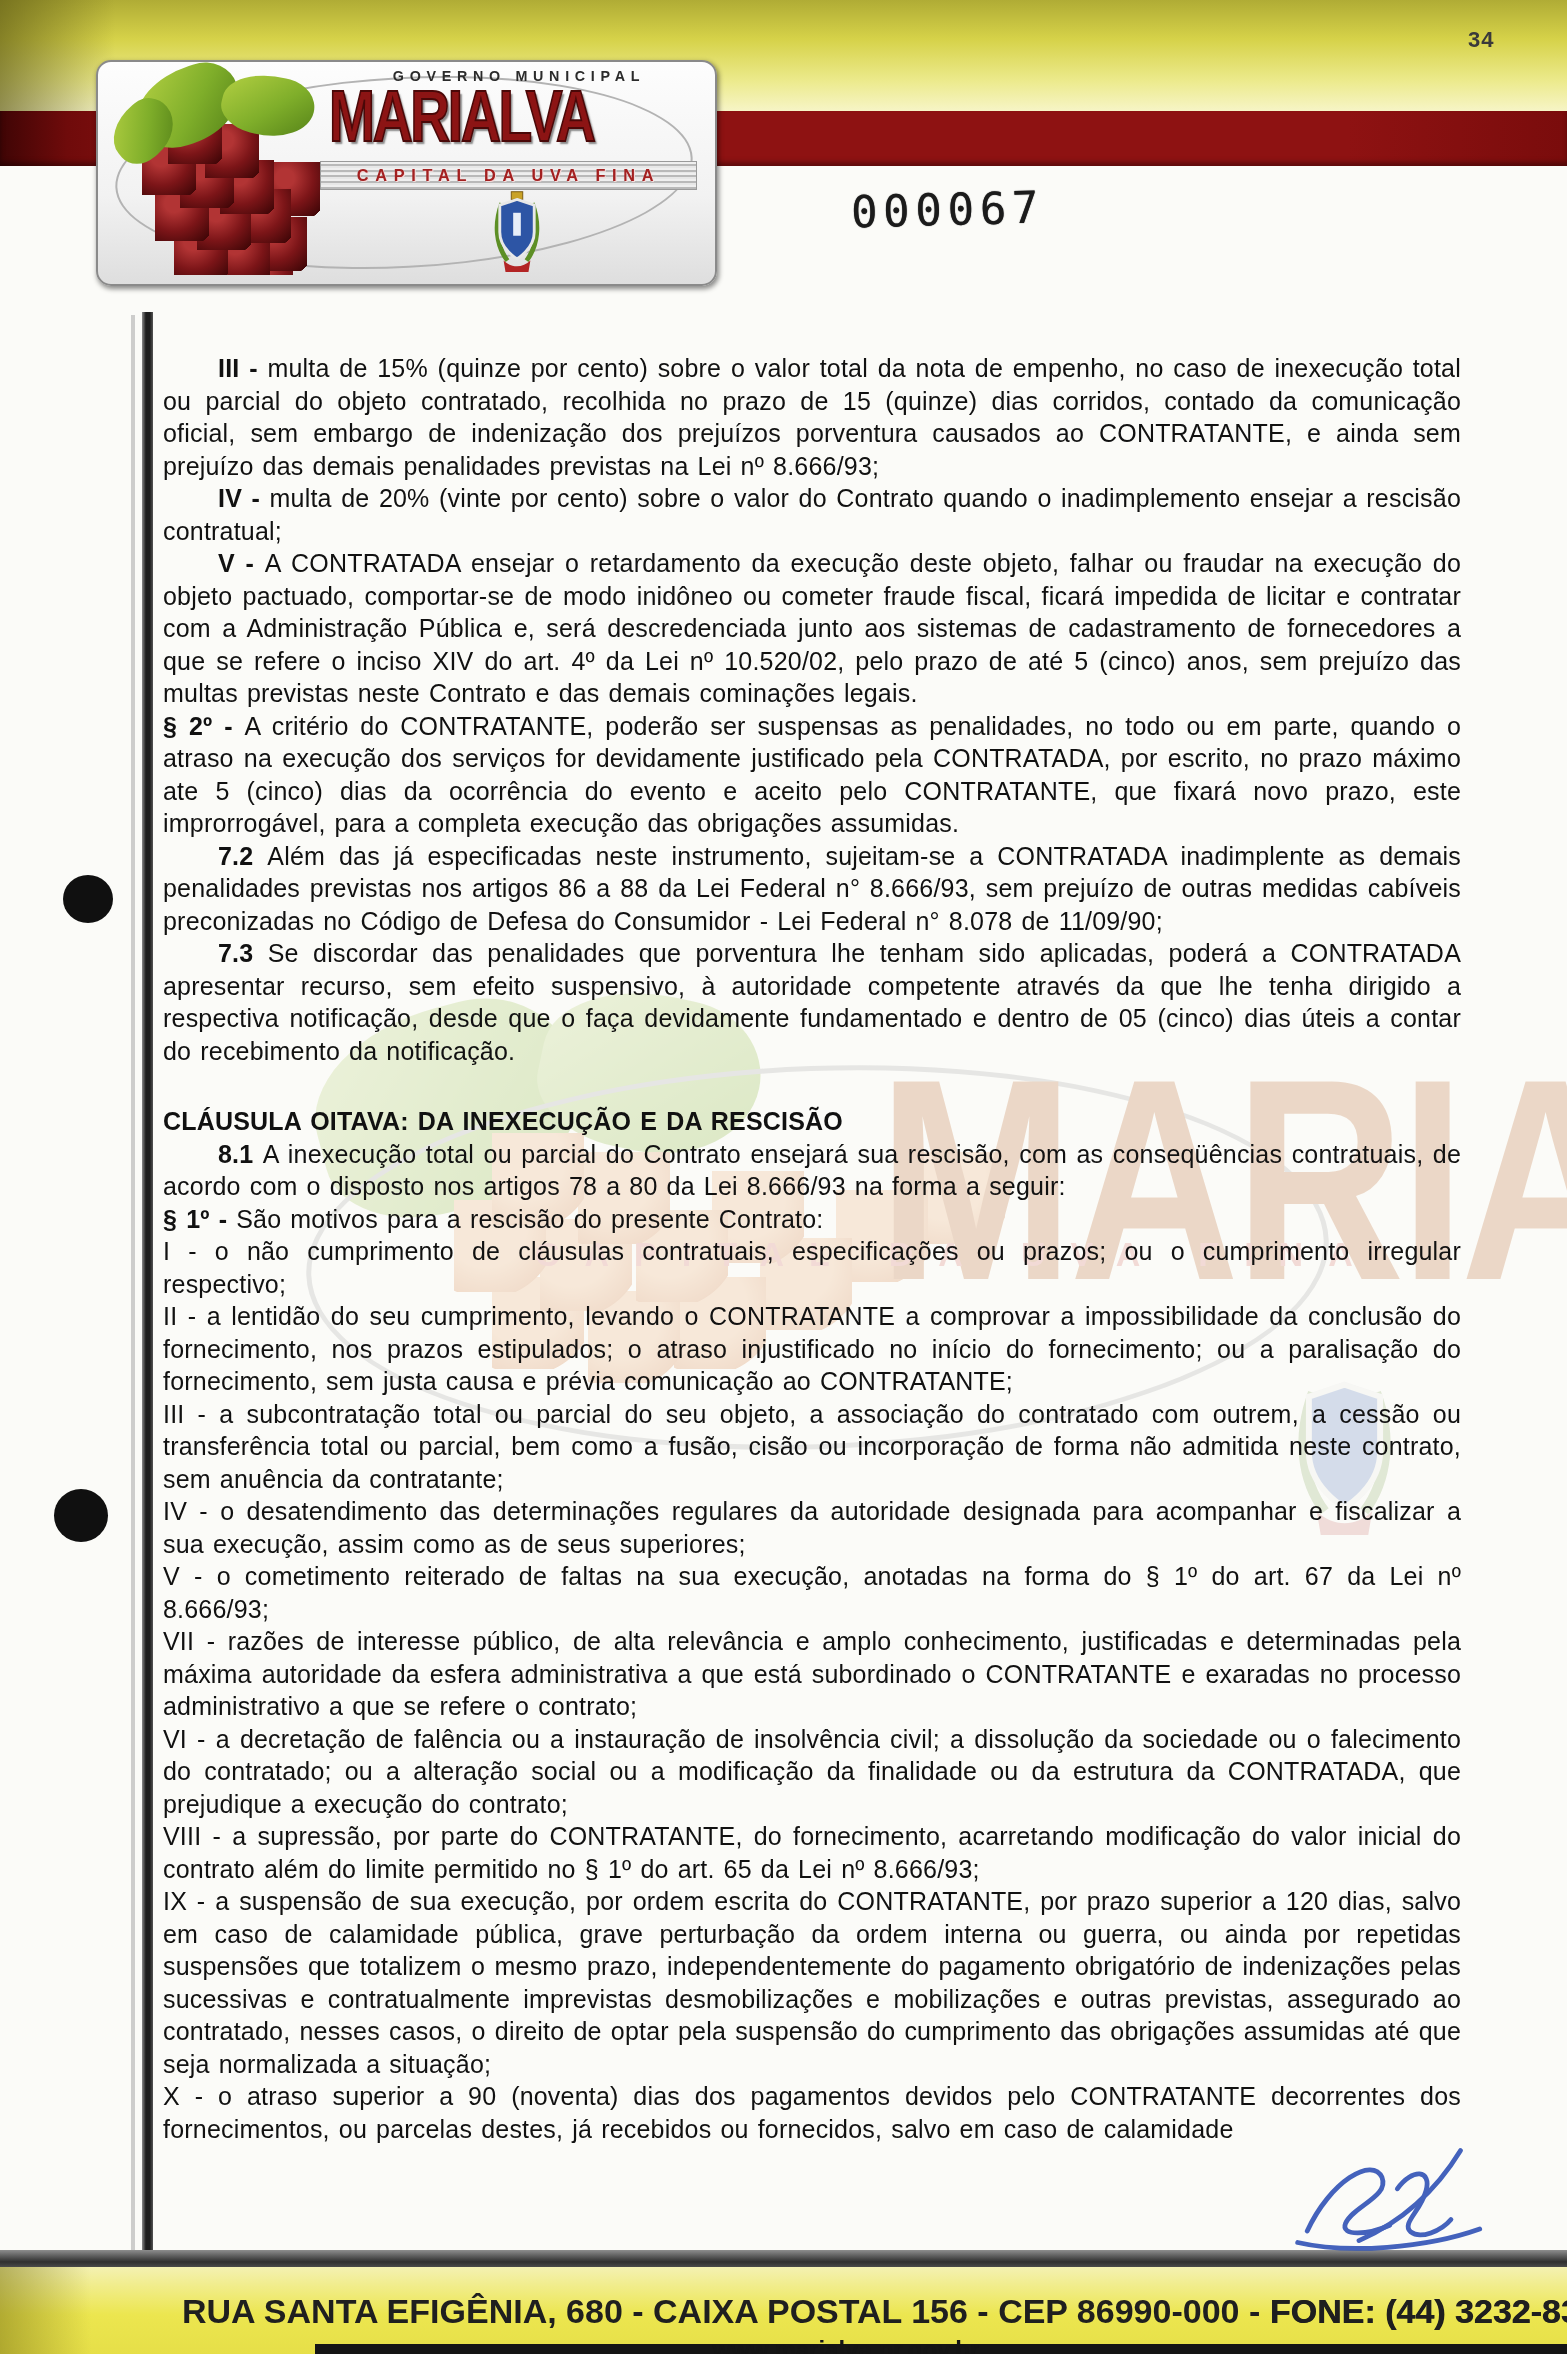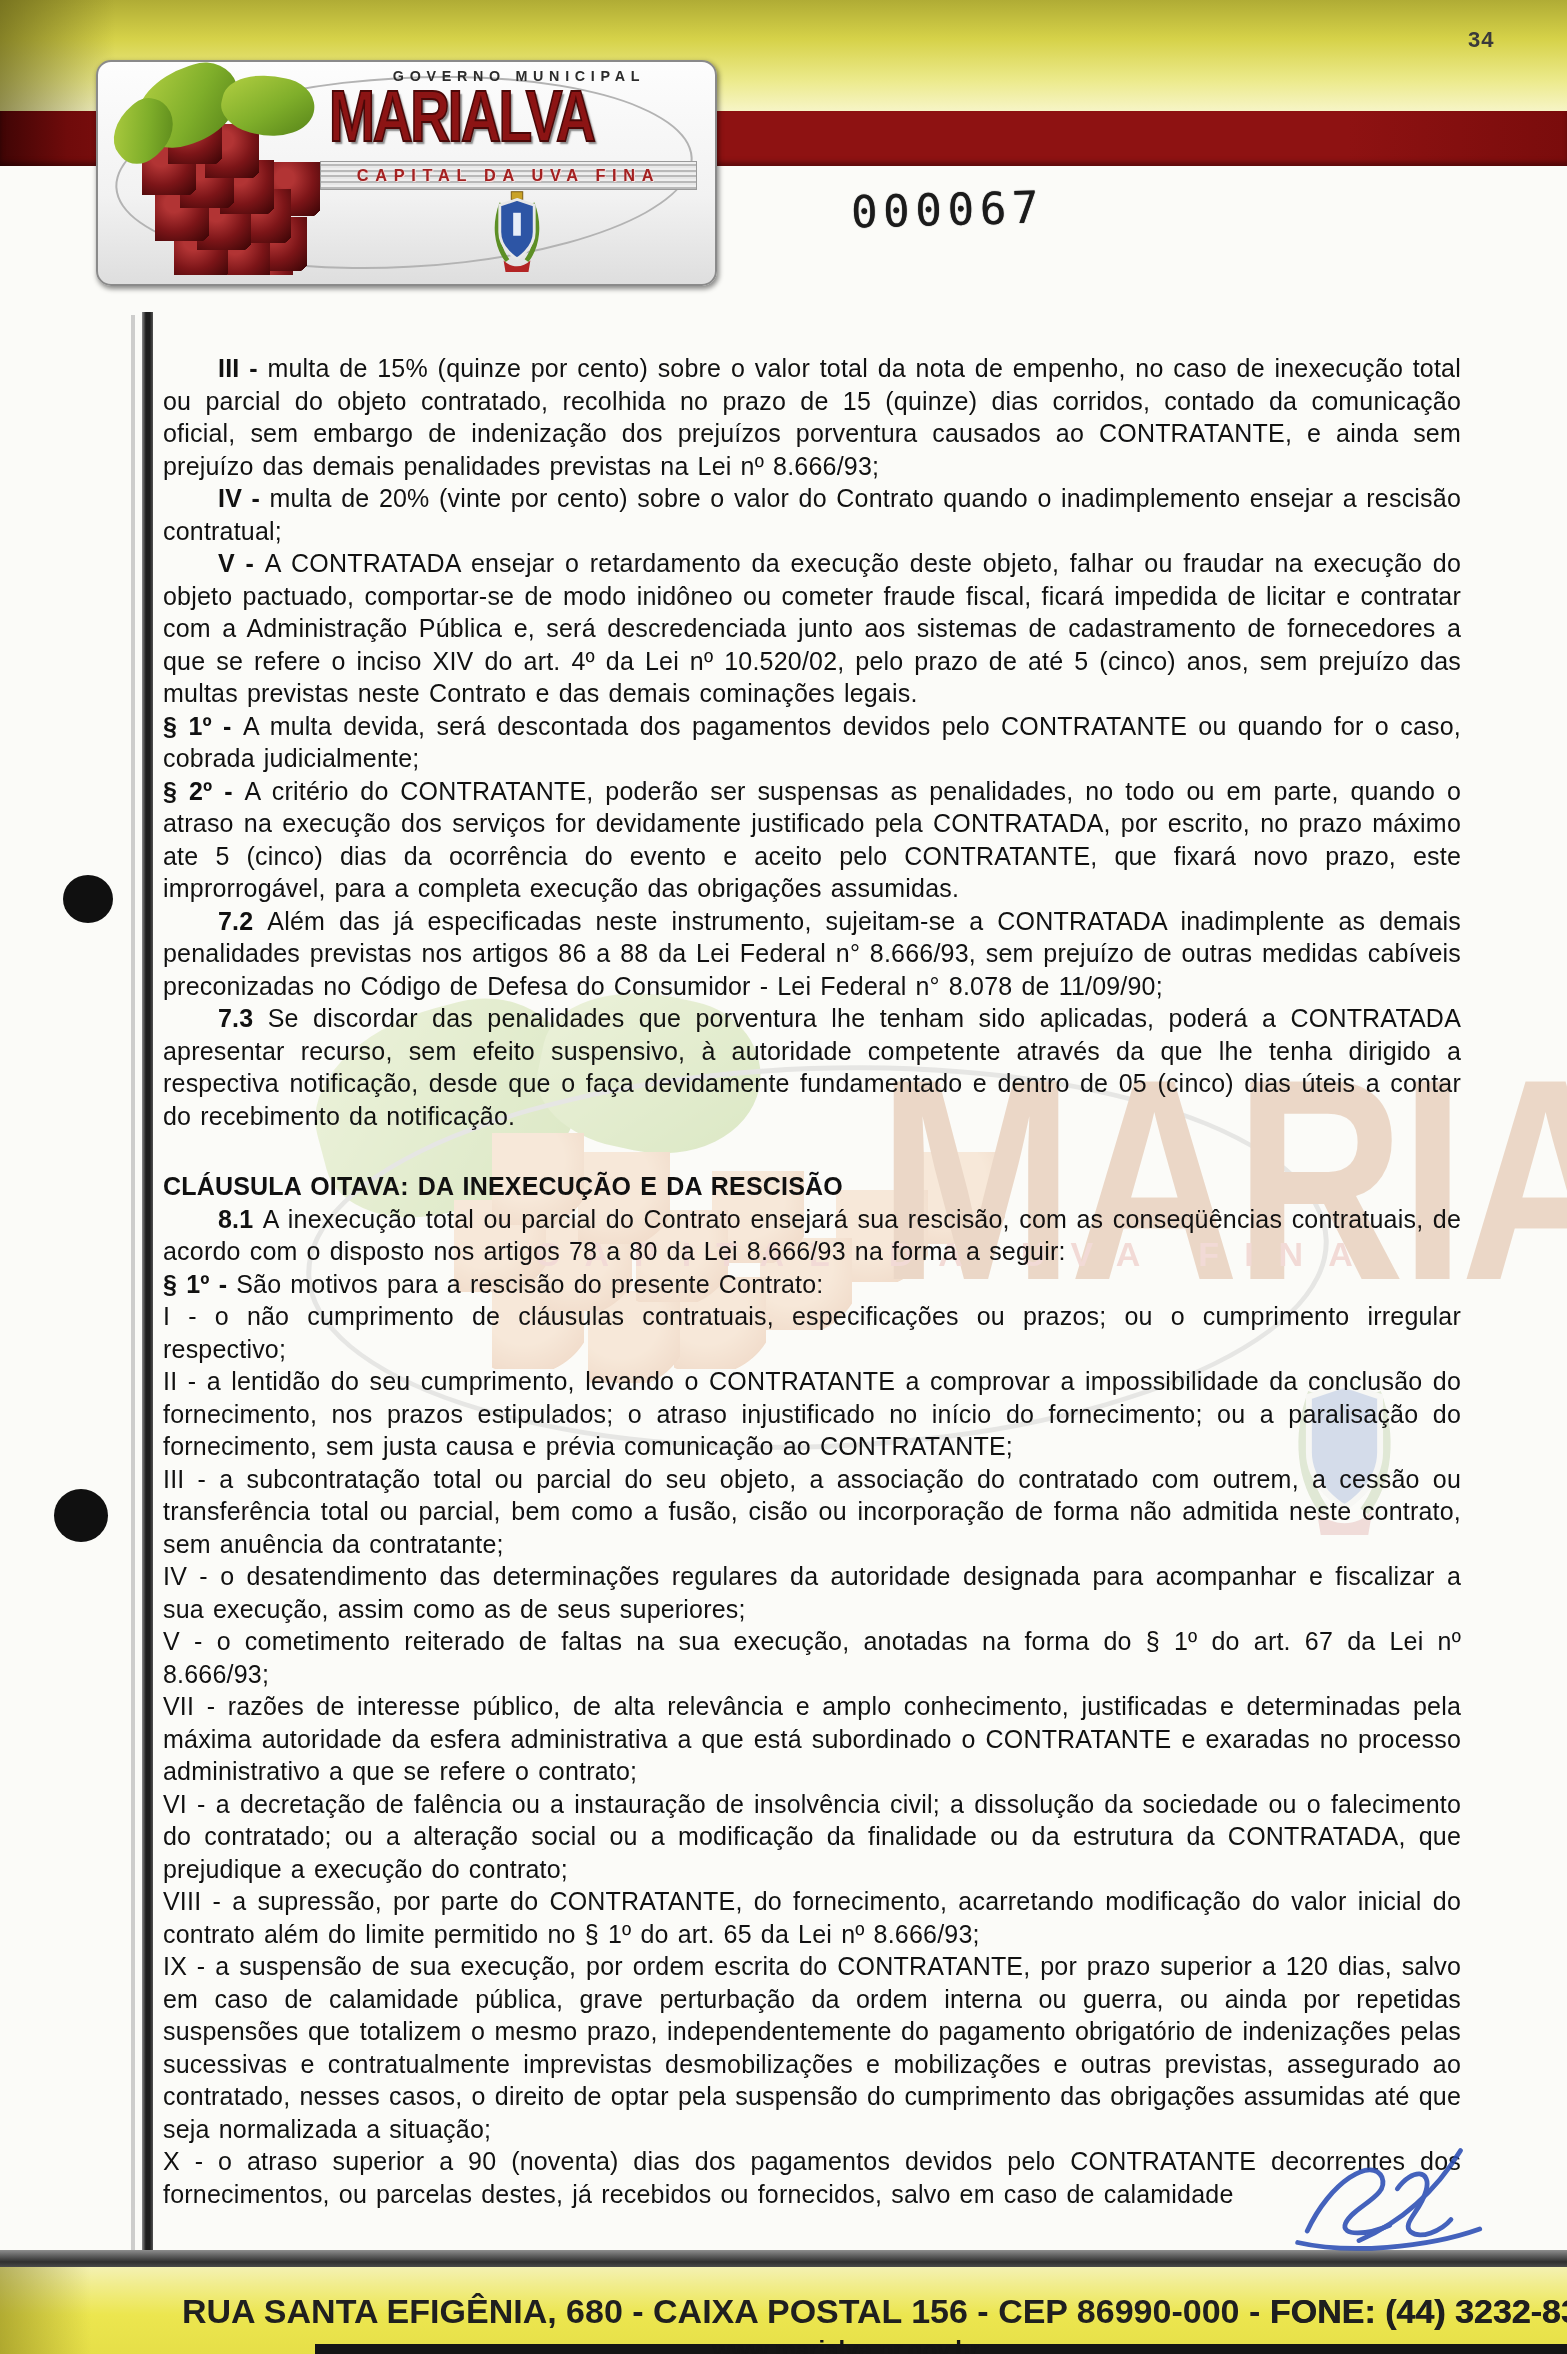--- a/index.html
+++ b/index.html
@@ -170,21 +170,20 @@
   <div class="scan-vline2"></div>
   <div class="scan-vline"></div>
   <div class="scan-hline"></div>
   <div class="hole hole1"></div>
   <div class="hole hole2"></div>
 
   <div class="doc">
       <p class="doc-para indent"><span class="mk b">III - </span><span class="tx">multa de 15% (quinze por cento) sobre o valor total da nota de empenho, no caso de inexecução total ou parcial do objeto contratado, recolhida no prazo de 15 (quinze) dias corridos, contado da comunicação oficial, sem embargo de indenização dos prejuízos porventura causados ao CONTRATANTE, e ainda sem prejuízo das demais penalidades previstas na Lei nº 8.666/93;</span></p>
       <p class="doc-para indent"><span class="mk b">IV - </span><span class="tx">multa de 20% (vinte por cento) sobre o valor do Contrato quando o inadimplemento ensejar a rescisão contratual;</span></p>
       <p class="doc-para indent"><span class="mk b">V - </span><span class="tx">A CONTRATADA ensejar o retardamento da execução deste objeto, falhar ou fraudar na execução do objeto pactuado, comportar-se de modo inidôneo ou cometer fraude fiscal, ficará impedida de licitar e contratar com a Administração Pública e, será descredenciada junto aos sistemas de cadastramento de fornecedores a que se refere o inciso XIV do art. 4º da Lei nº 10.520/02, pelo prazo de até 5 (cinco) anos, sem prejuízo das multas previstas neste Contrato e das demais cominações legais.</span></p>
-      <p class="doc-para"><span class="mk b">§ 1º - </span><span class="tx">A multa devida, será descontada dos pagamentos devidos pelo CONTRATANTE ou quando for o caso, cobrada judicialmente;</span></p>
       <p class="doc-para"><span class="mk b">§ 2º - </span><span class="tx">A critério do CONTRATANTE, poderão ser suspensas as penalidades, no todo ou em parte, quando o atraso na execução dos serviços for devidamente justificado pela CONTRATADA, por escrito, no prazo máximo ate 5 (cinco) dias da ocorrência do evento e aceito pelo CONTRATANTE, que fixará novo prazo, este improrrogável, para a completa execução das obrigações assumidas.</span></p>
       <p class="doc-para indent"><span class="mk b">7.2 </span><span class="tx">Além das já especificadas neste instrumento, sujeitam-se a CONTRATADA inadimplente as demais penalidades previstas nos artigos 86 a 88 da Lei Federal n° 8.666/93, sem prejuízo de outras medidas cabíveis preconizadas no Código de Defesa do Consumidor - Lei Federal n° 8.078 de 11/09/90;</span></p>
       <p class="doc-para indent"><span class="mk b">7.3 </span><span class="tx">Se discordar das penalidades que porventura lhe tenham sido aplicadas, poderá a CONTRATADA apresentar recurso, sem efeito suspensivo, à autoridade competente através da que lhe tenha dirigido a respectiva notificação, desde que o faça devidamente fundamentado e dentro de 05 (cinco) dias úteis a contar do recebimento da notificação.</span></p>
       <p class="doc-heading">CLÁUSULA OITAVA: DA INEXECUÇÃO E DA RESCISÃO</p>
       <p class="doc-para indent"><span class="mk b">8.1 </span><span class="tx">A inexecução total ou parcial do Contrato ensejará sua rescisão, com as conseqüências contratuais, de acordo com o disposto nos artigos 78 a 80 da Lei 8.666/93 na forma a seguir:</span></p>
       <p class="doc-para"><span class="mk b">§ 1º - </span><span class="tx">São motivos para a rescisão do presente Contrato:</span></p>
       <p class="doc-para"><span class="mk">I - </span><span class="tx">o não cumprimento de cláusulas contratuais, especificações ou prazos; ou o cumprimento irregular respectivo;</span></p>
       <p class="doc-para"><span class="mk">II - </span><span class="tx">a lentidão do seu cumprimento, levando o CONTRATANTE a comprovar a impossibilidade da conclusão do fornecimento, nos prazos estipulados; o atraso injustificado no início do fornecimento; ou a paralisação do fornecimento, sem justa causa e prévia comunicação ao CONTRATANTE;</span></p>
       <p class="doc-para"><span class="mk">III - </span><span class="tx">a subcontratação total ou parcial do seu objeto, a associação do contratado com outrem, a cessão ou transferência total ou parcial, bem como a fusão, cisão ou incorporação de forma não admitida neste contrato, sem anuência da contratante;</span></p>
       <p class="doc-para"><span class="mk">IV - </span><span class="tx">o desatendimento das determinações regulares da autoridade designada para acompanhar e fiscalizar a sua execução, assim como as de seus superiores;</span></p>

